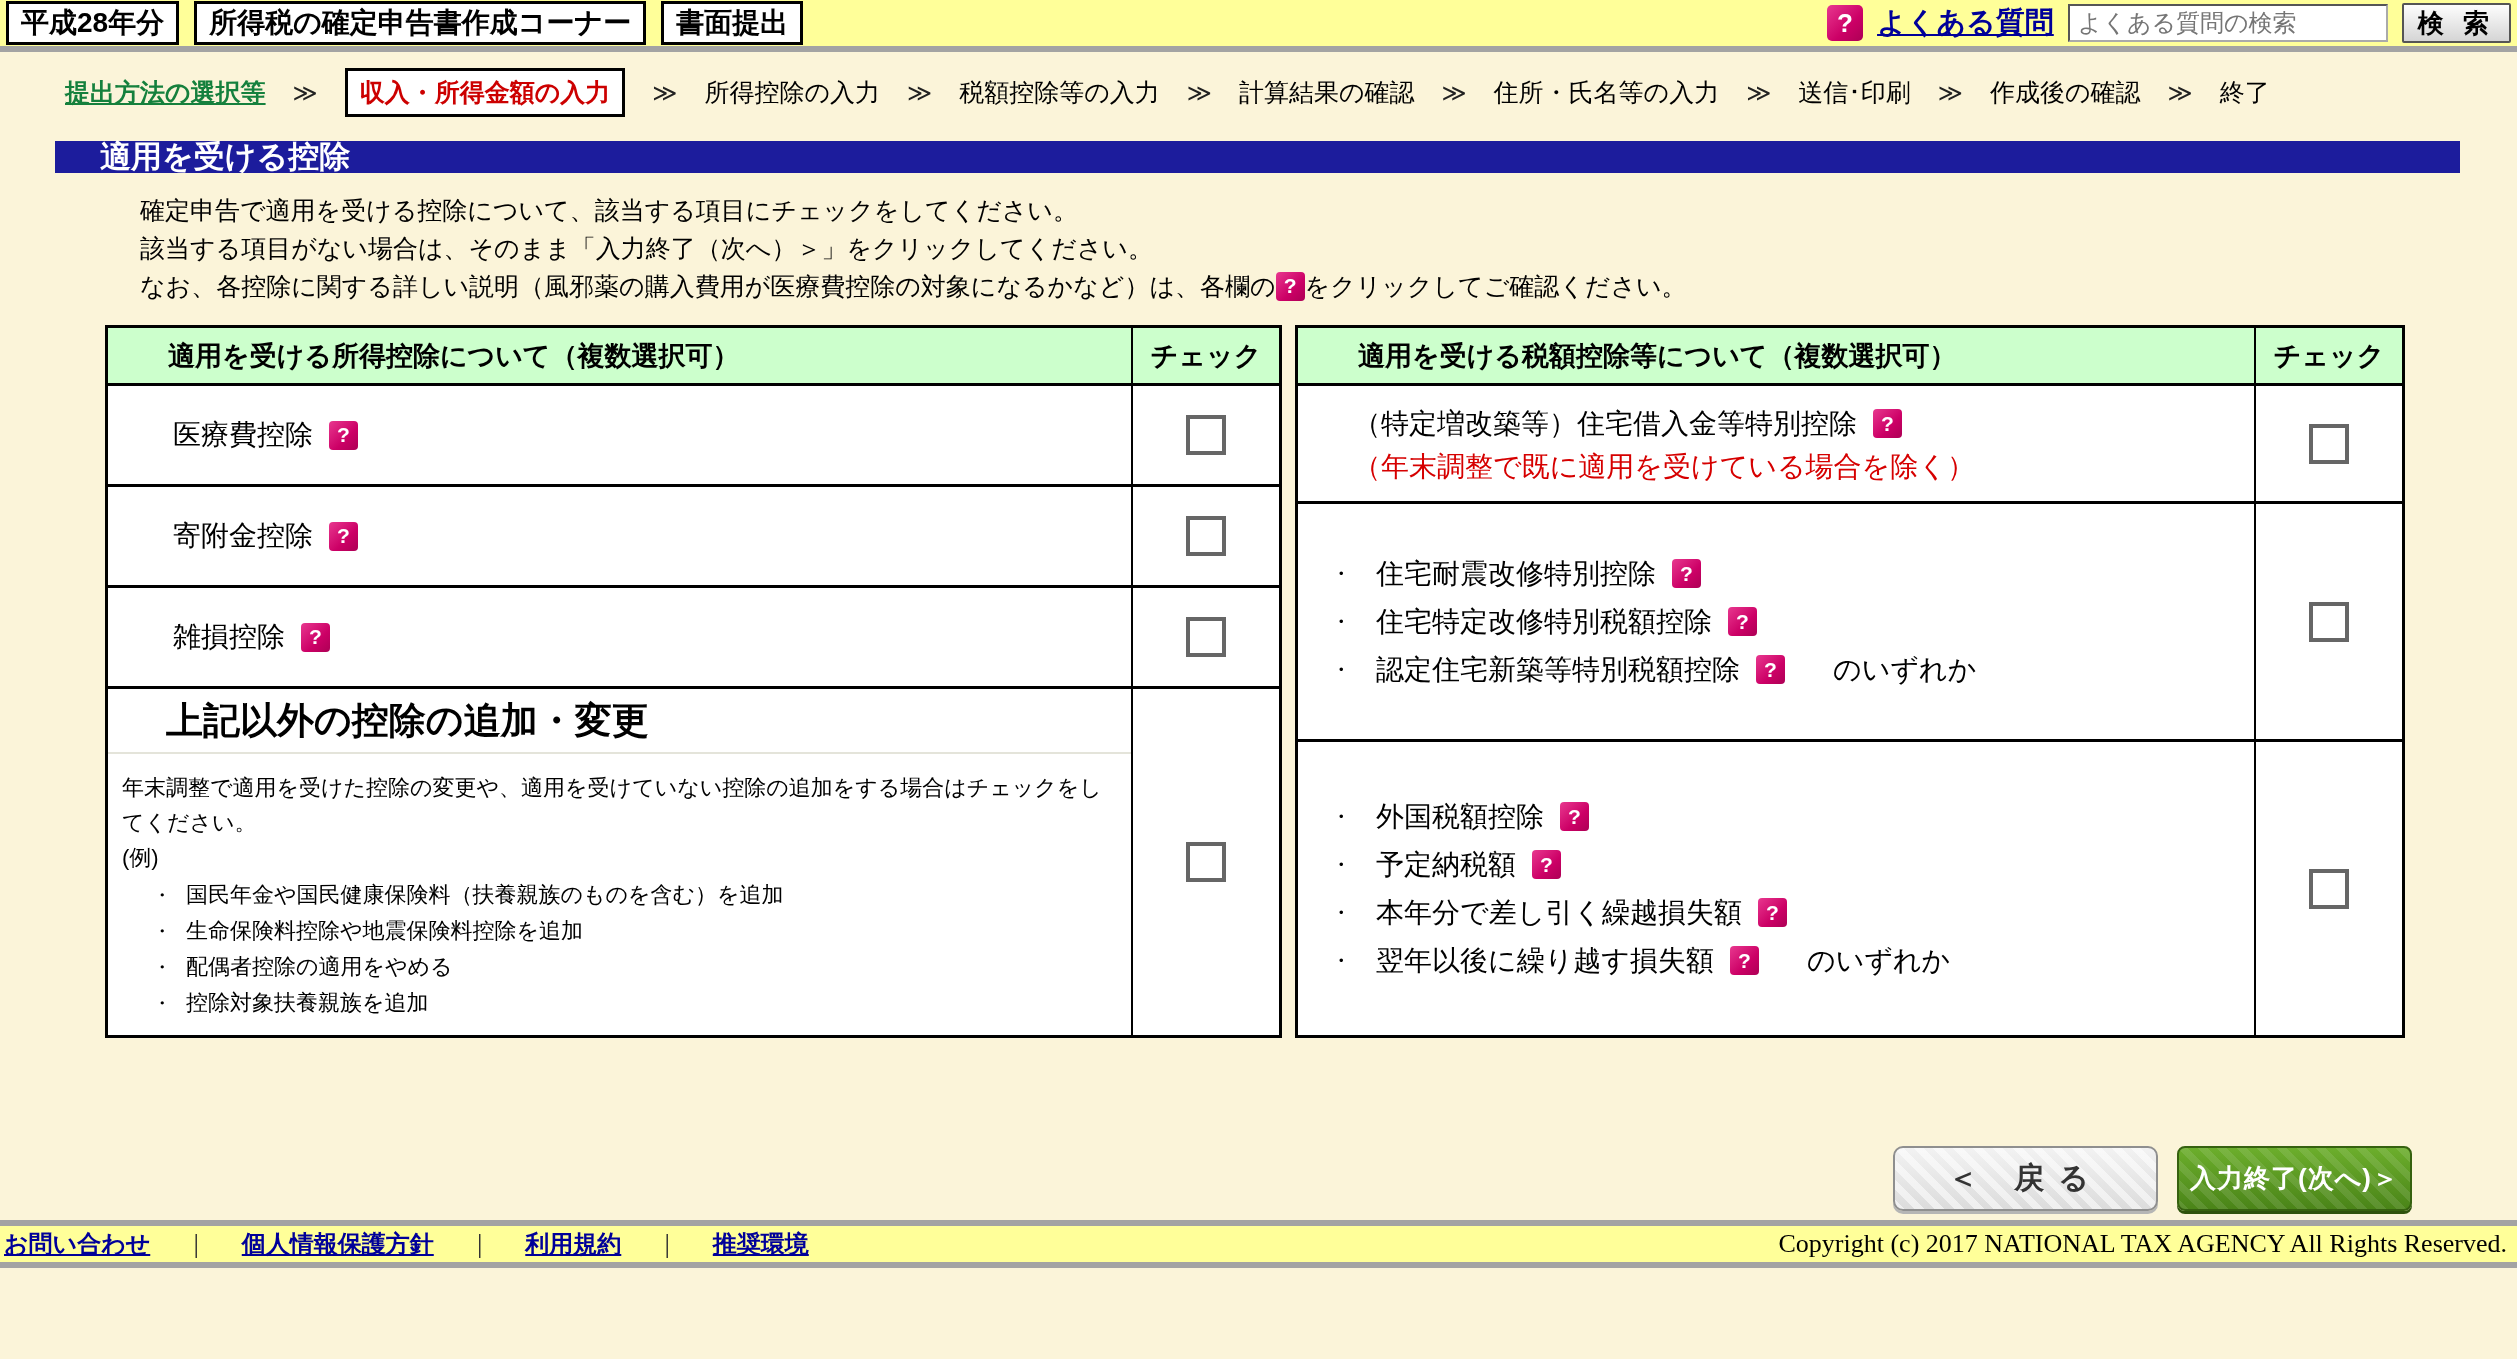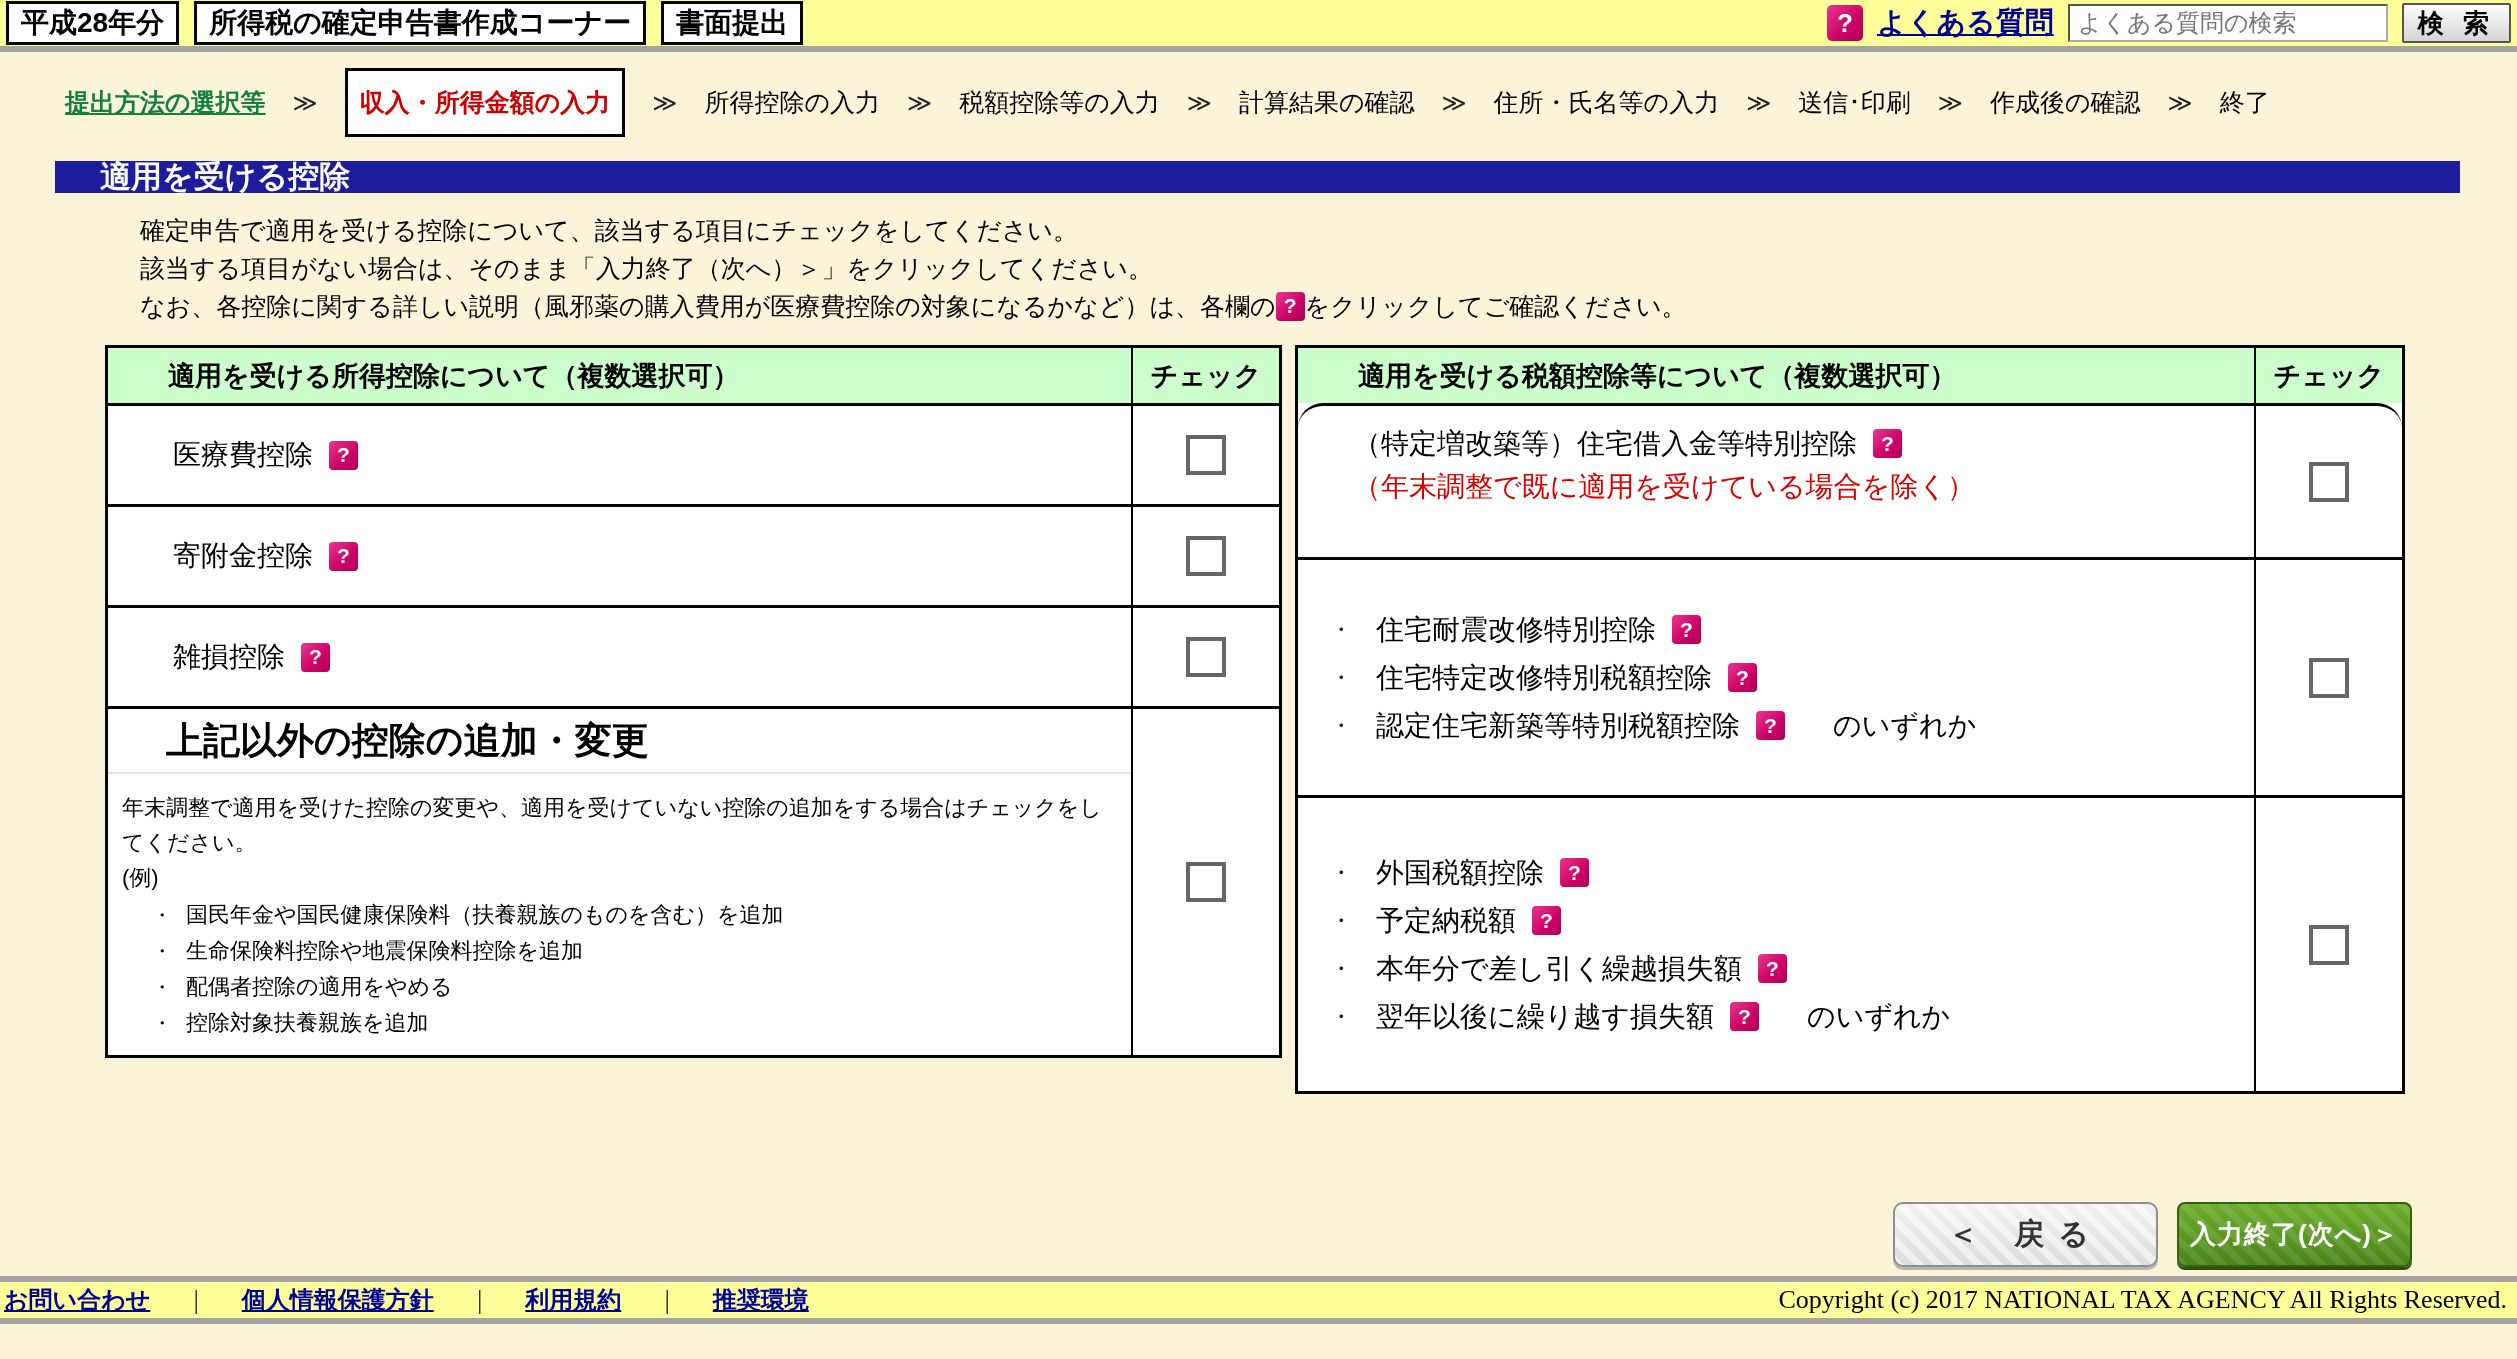--- a/index.html
+++ b/index.html
@@ -52,21 +52,21 @@
   
   .breadcrumb {
     display: flex; align-items: center;
     padding: 16px 0 14px 65px; font-size: 25px; gap: 27px;
     white-space: nowrap;
   }
   .bc-sep { font-size: 24px; color: #222; }
   .bc-link { color: #15803d; font-weight: bold; text-decoration: underline; }
   .bc-current {
     color: #cc0000; font-weight: bold;
-    background: #fff; border: 3px solid #000; padding: 15px 12px;
+    background: #fff; border: 3px solid #000; padding: 5px 12px;
   }
   .bc-plain { color: #000; }
 
   
   .page-title {
     margin: 10px 57px 0 55px; height: 32px;
     background: #1c1c9c; color: #fff;
     font-size: 31px; font-weight: bold;
     display: flex; align-items: center; padding-left: 45px;
   }
@@ -106,21 +106,21 @@
   .other-title {
     height: 65px; display: flex; align-items: center;
     padding-left: 58px; font-size: 37px; font-weight: bold;
     border-bottom: 2px solid #e4e4da;
   }
   .other-desc { flex: 1; padding: 16px 24px 0 14px; font-size: 22px; line-height: 35px; }
   .ex-list { margin-top: 2px; }
   .ex-item { display: flex; align-items: baseline; padding-left: 30px; line-height: 35px; }
   .bullet { width: 34px; flex: 0 0 auto; font-size: 20px; }
 
-  .row-r1 { height: 154px; border-radius: 25px; }
+  .row-r1 { height: 118px; }
   .row-r1 .td-main { padding: 16px 0 0 55px; font-size: 28px; line-height: 43px; }
   .row-r1 .l1 { display: flex; align-items: center; }
   .red-note { color: #d60000; }
   .row-r2 { height: 238px; }
   .row-r3 { height: 296px; }
   .blt-rows { display: flex; flex-direction: column; justify-content: center; height: 100%; padding-left: 32px; gap: 10px; }
   .blt { display: flex; align-items: center; font-size: 28px; }
   .blt .bullet { width: 46px; font-size: 22px; }
   .suffix { margin-left: 48px; }
   .icon-gap { margin-left: 16px; }

